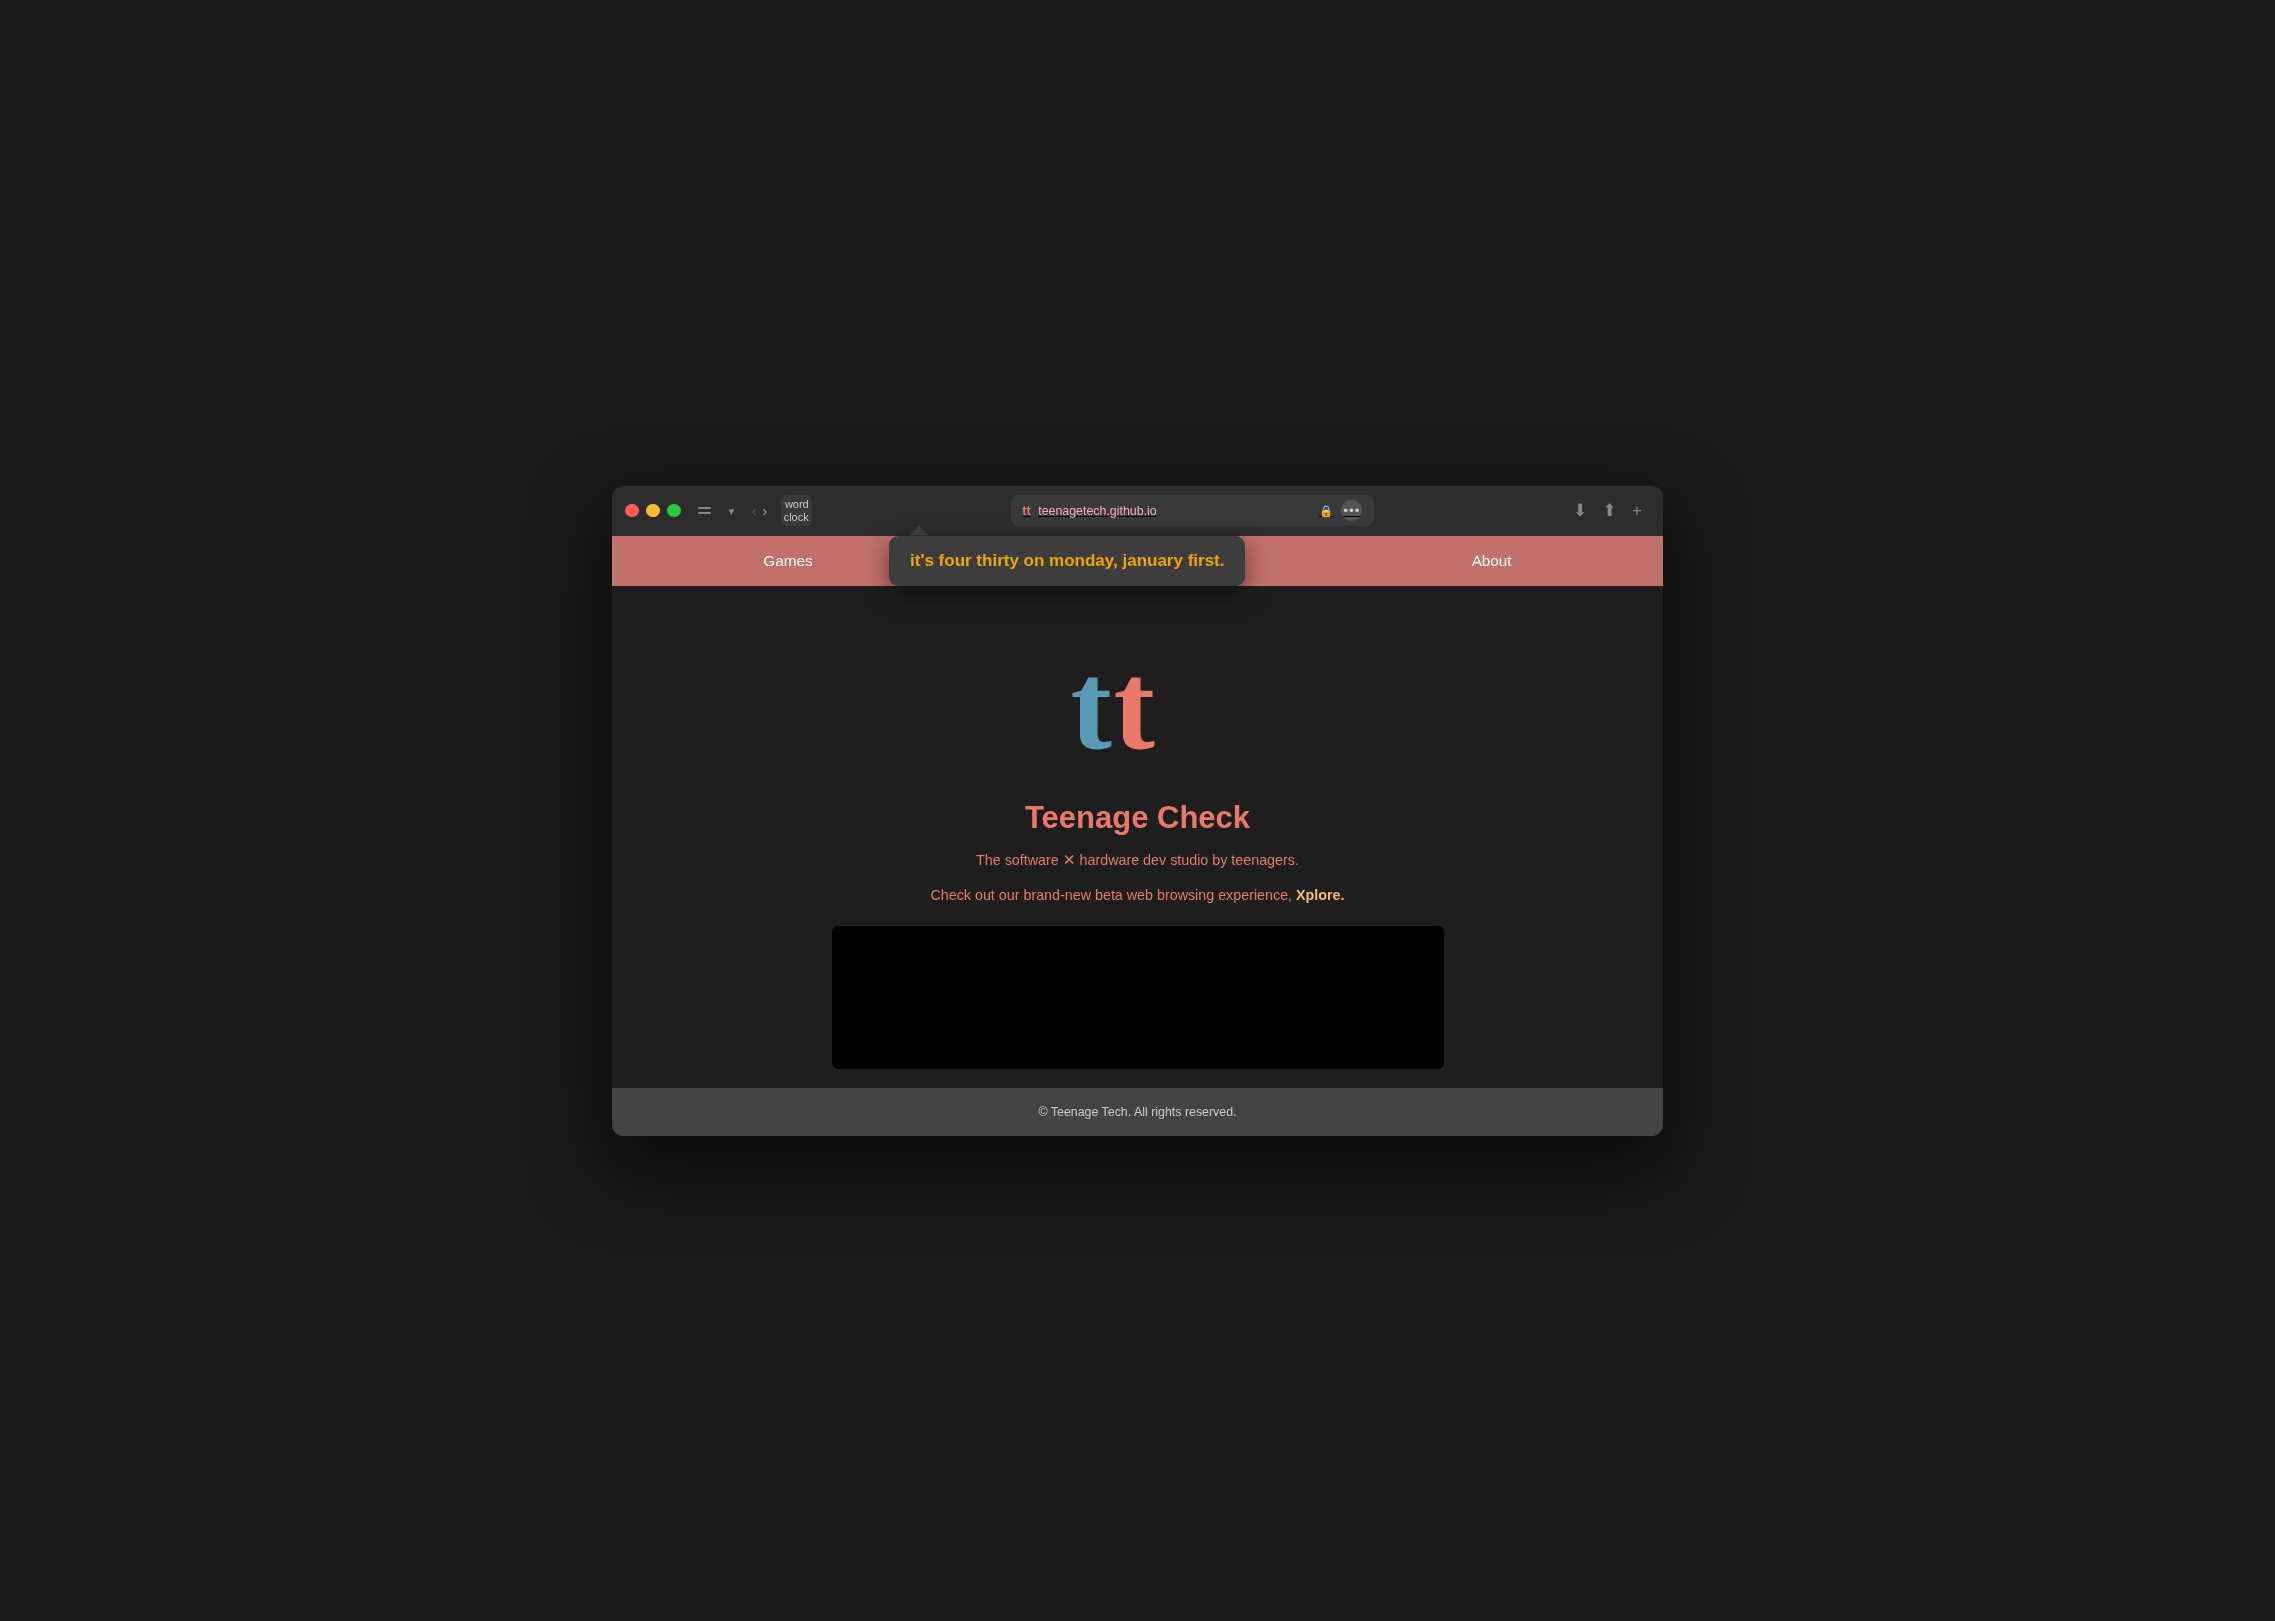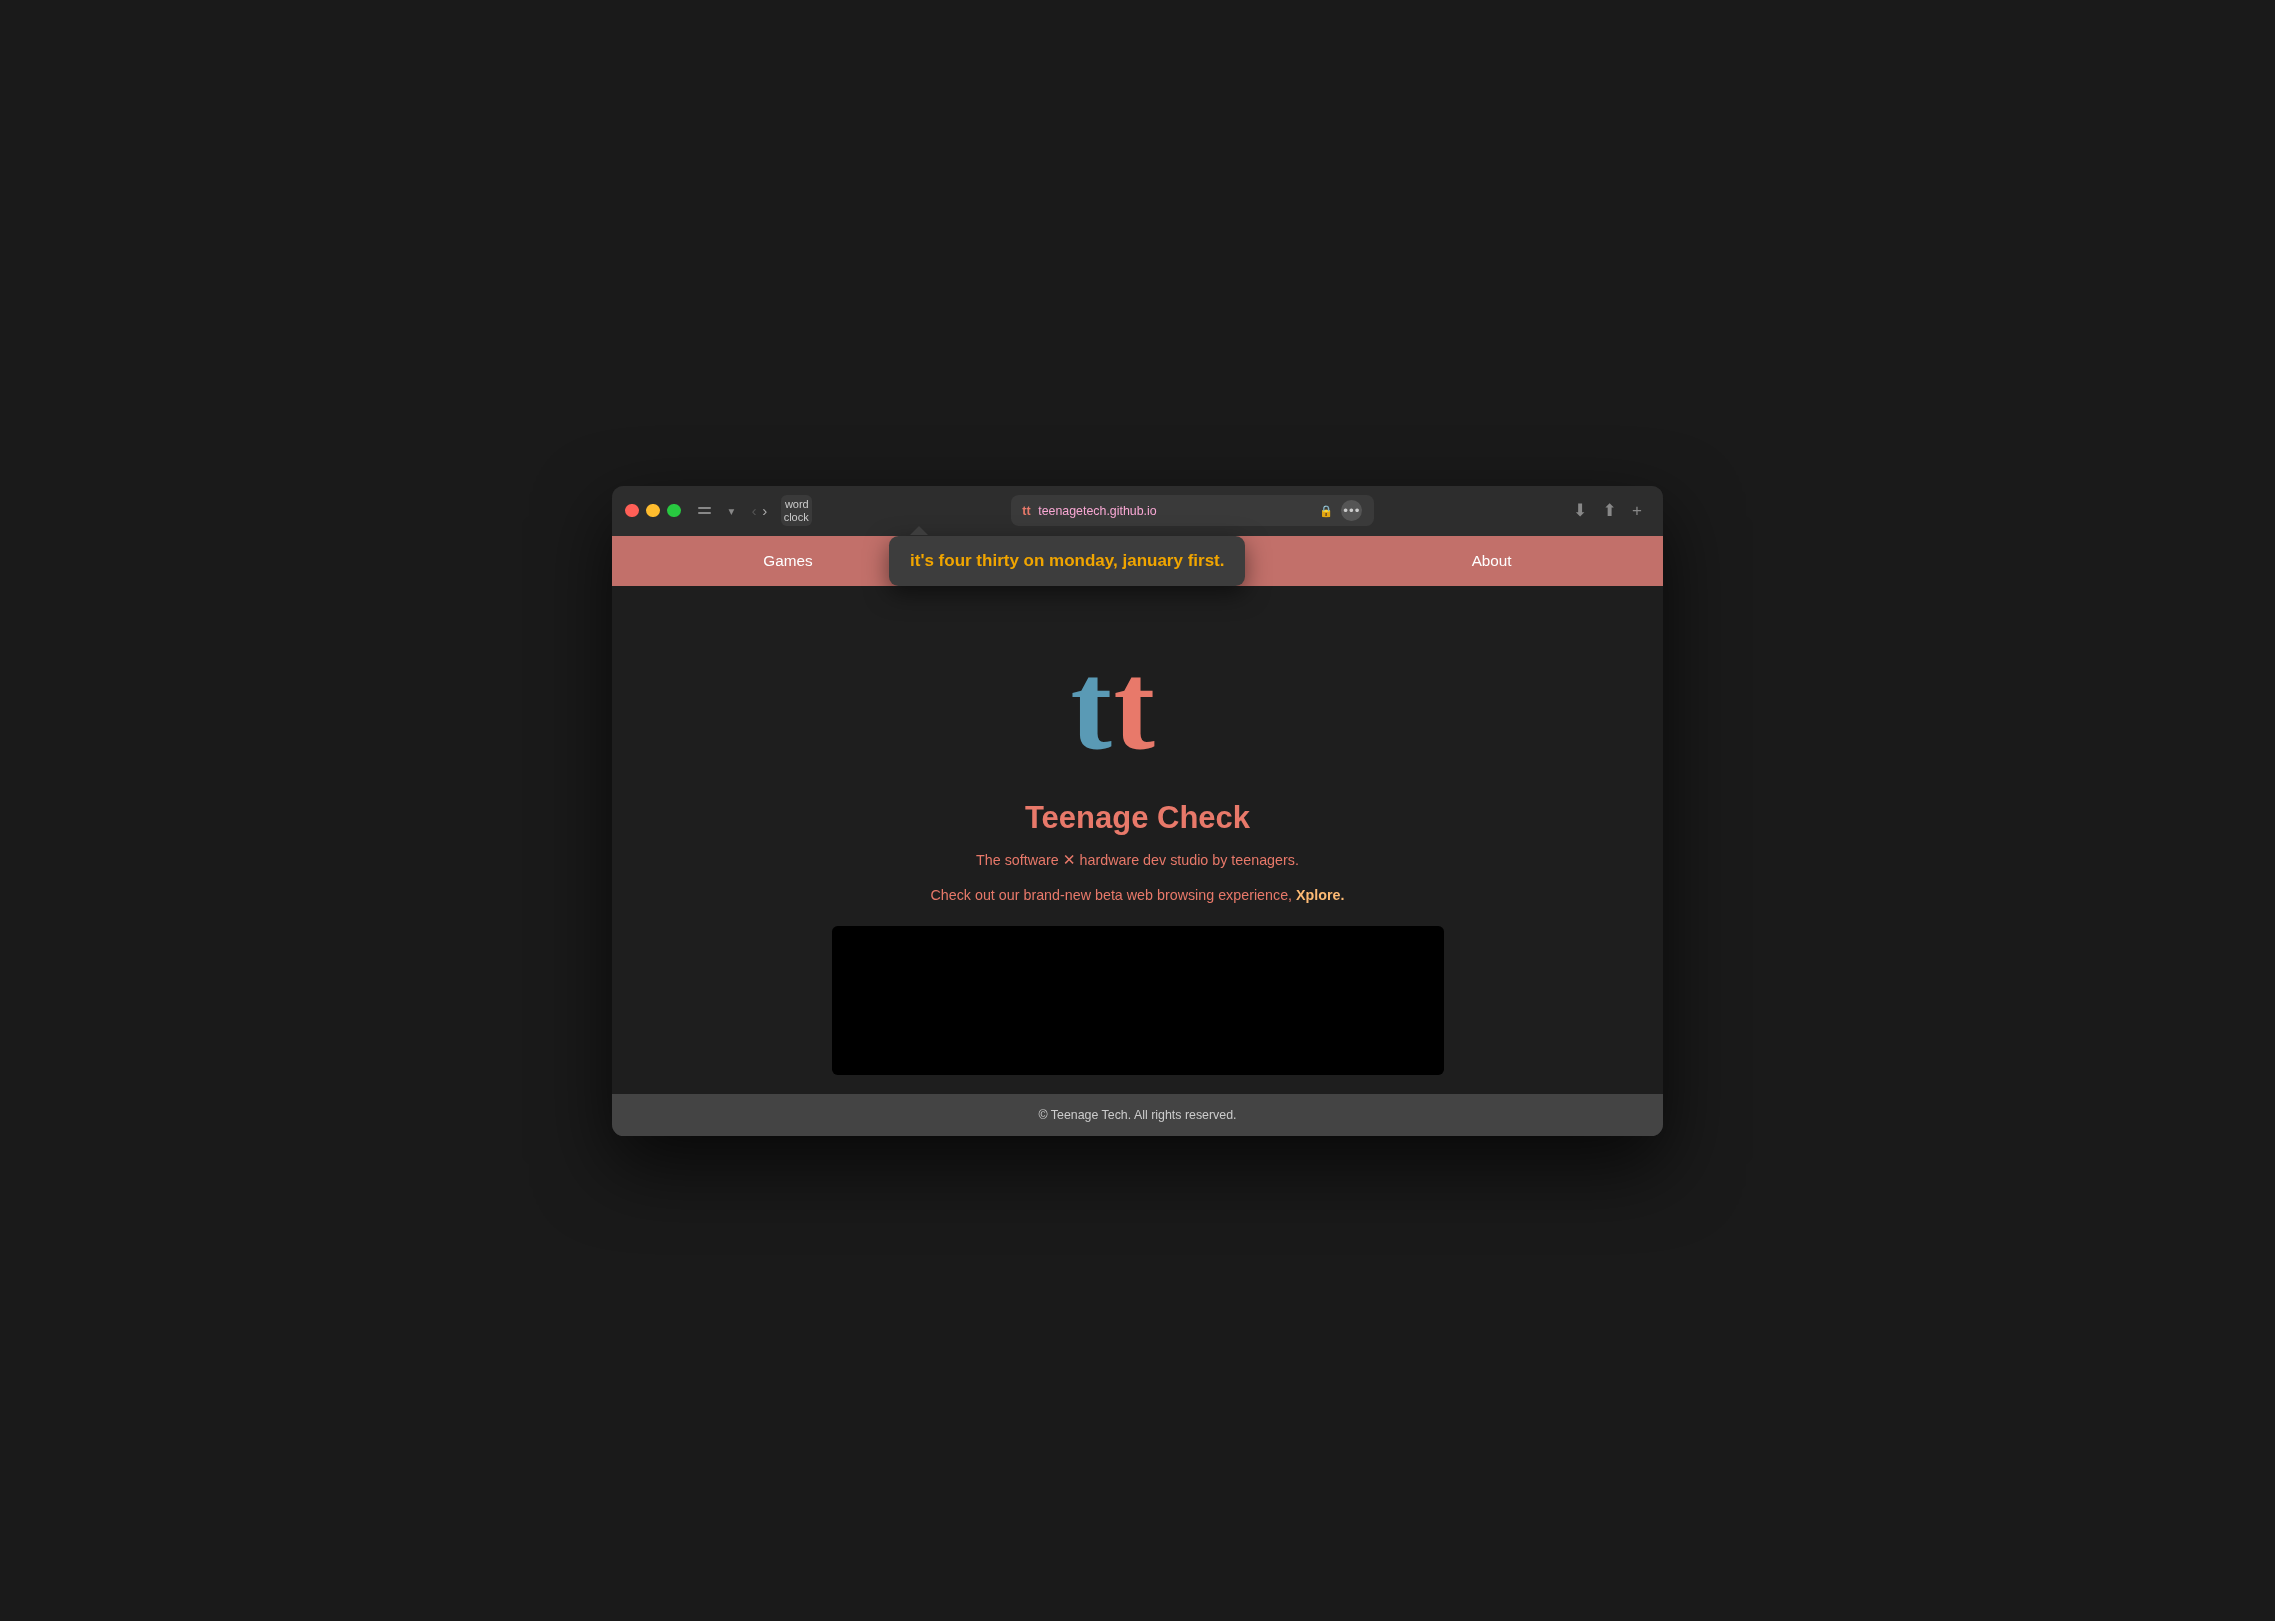--- a/index.html
+++ b/index.html
@@ -108,20 +108,21 @@
       text-align: right;
       line-height: 1.1;
     }
 
     
     .address-bar-wrapper {
       flex: 1;
       display: flex;
       justify-content: center;
       align-items: flex-start;
+      text-decoration: underline;
     }
     .address-bar {
       background: #3a3a3a;
       border-radius: 7.6px;
       height: 31px;
       width: 363px;
       display: flex;
       align-items: center;
       padding: 0 11.5px;
       gap: 7.6px;
@@ -265,21 +266,21 @@
     .content-video {
       background: #000;
       width: 612px;
       height: 191px;
       border-radius: 5.7px;
     }
 
     
     .site-footer {
       background: #444;
-      height: 42px;
+      height: 48px;
       display: flex;
       align-items: center;
       justify-content: center;
       flex-shrink: 0;
     }
     .footer-text {
       color: #ccc;
       font-size: 12.4px;
     }
 

